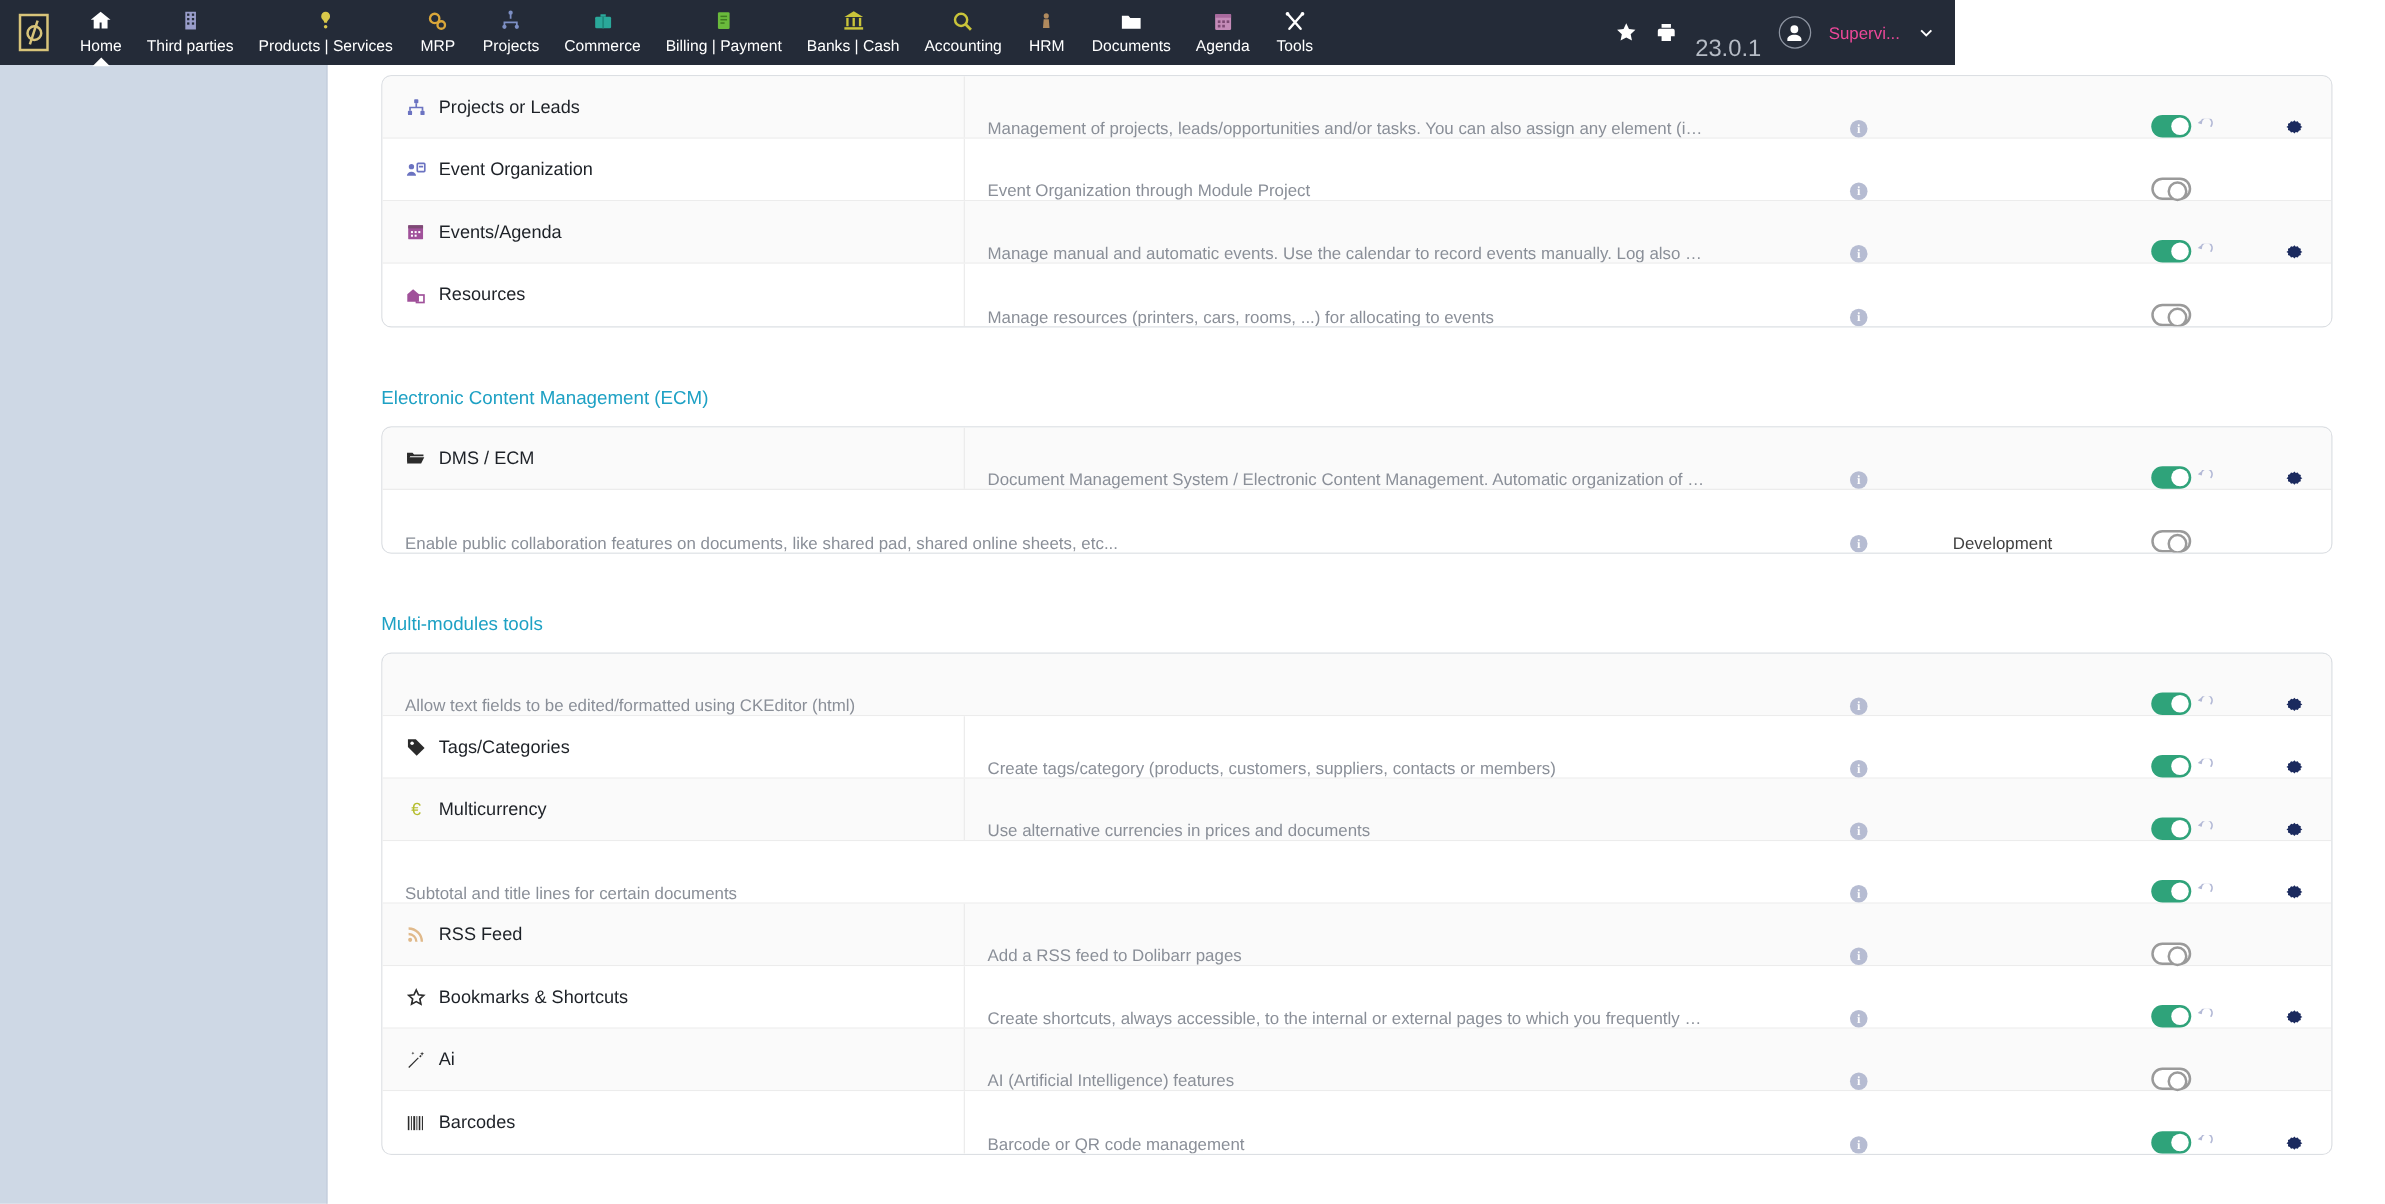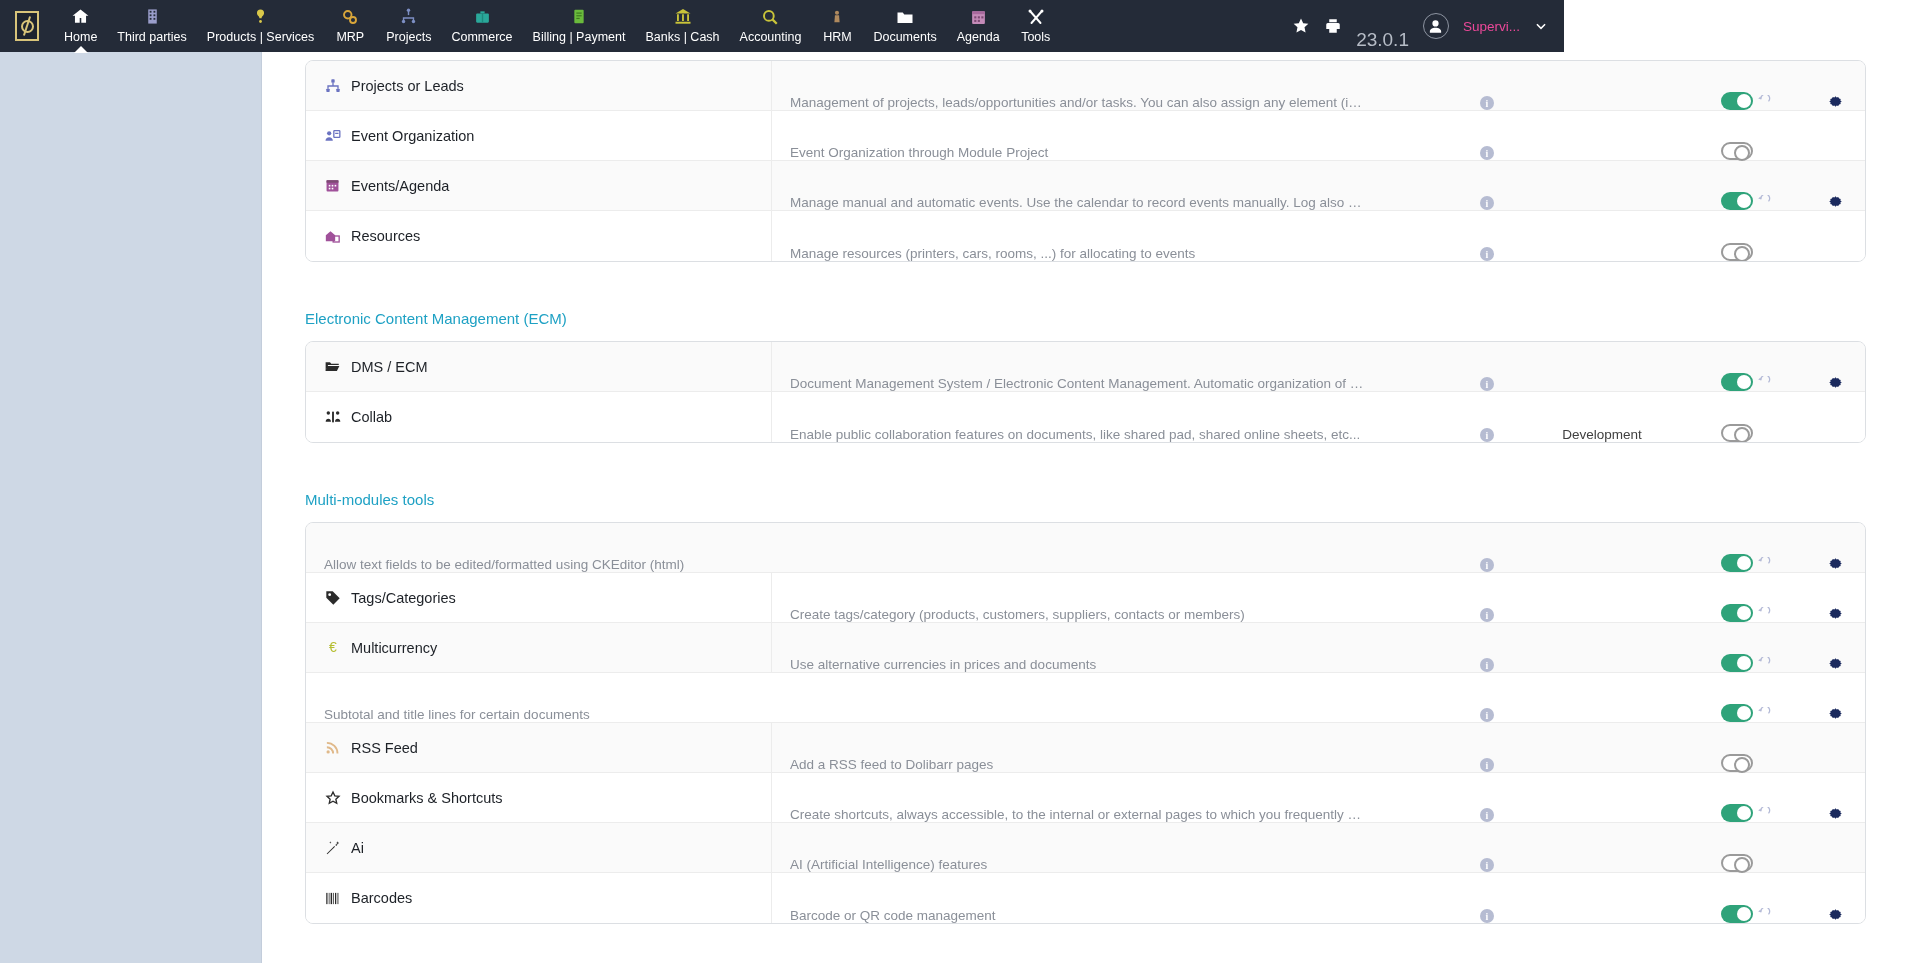--- a/index.html
+++ b/index.html
@@ -504,31 +504,20 @@
           </div>
           <div class="cell-gear">
             <span class="gear-ico">
               <svg width="17" height="17" viewBox="0 0 24 24">
                 <path fill="#1b2a5e" d="M12 8.3a3.7 3.7 0 100 7.4 3.7 3.7 0 000-7.4zm9 3.7l-2-1.2.3-2.3-2.2-.9-1.3-1.9-2.2.6L12 4.6l-1.6 1.7-2.2-.6-1.3 1.9-2.2.9.3 2.3L3 12l2 1.2-.3 2.3 2.2.9 1.3 1.9 2.2-.6L12 19.4l1.6-1.7 2.2.6 1.3-1.9 2.2-.9-.3-2.3z"></path>
               </svg>
             </span>
           </div>
         </div>
         <div class="row">
-          <div class="cell-name">
-            <span class="row-icon">
-              <svg width="16" height="16" viewBox="0 0 24 24">
-                <circle cx="5" cy="6" r="2.6" fill="#2b2b2b"></circle>
-                <circle cx="19" cy="6" r="2.6" fill="#2b2b2b"></circle>
-                <path fill="#2b2b2b" d="M1 19c0-2.6 1.8-4.5 4-4.5s4 1.9 4 4.5zM15 19c0-2.6 1.8-4.5 4-4.5s4 1.9 4 4.5z"></path>
-                <rect x="10.6" y="4" width="2.8" height="16" fill="#2b2b2b"></rect>
-              </svg>
-            </span>
-            <span class="row-label">Collab</span>
-          </div>
           <div class="cell-desc">Enable public collaboration features on documents, like shared pad, shared online sheets, etc...</div>
           <div class="cell-info">
             <span class="info-dot">i</span>
           </div>
           <div class="cell-badge">Development</div>
           <div class="cell-toggle">
             <span class="toggle off"></span>
             <span class="refresh-ico"></span>
           </div>
           <div class="cell-gear"></div>

